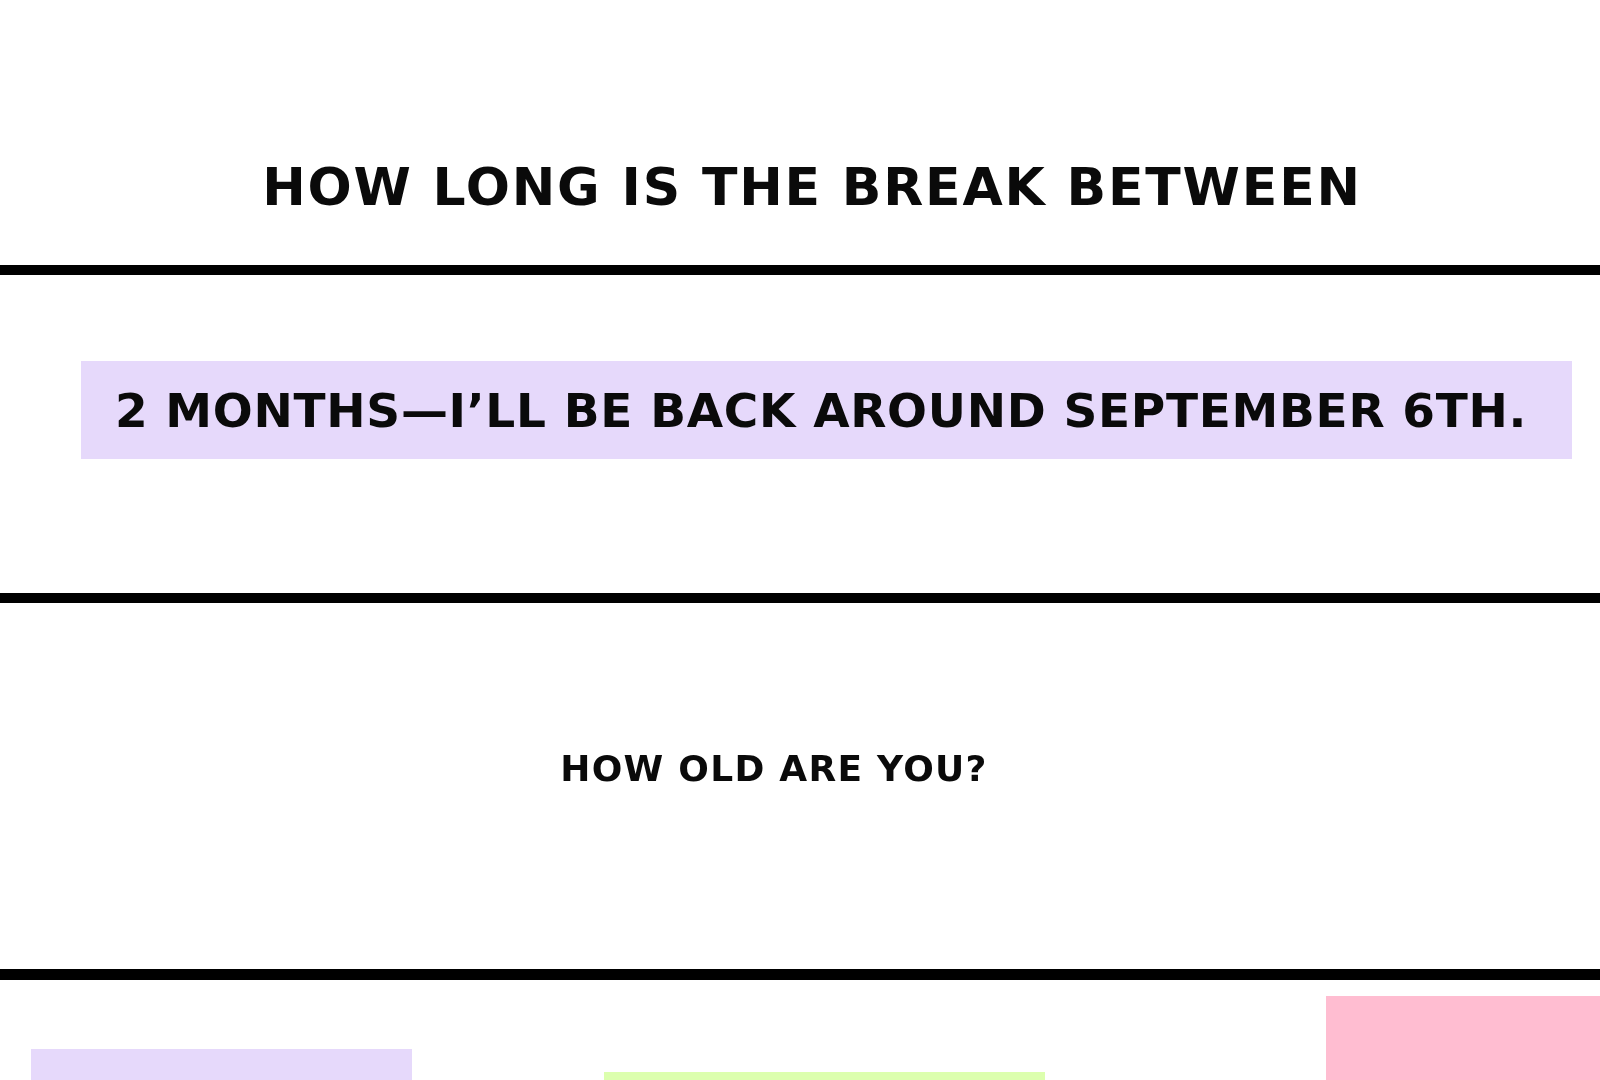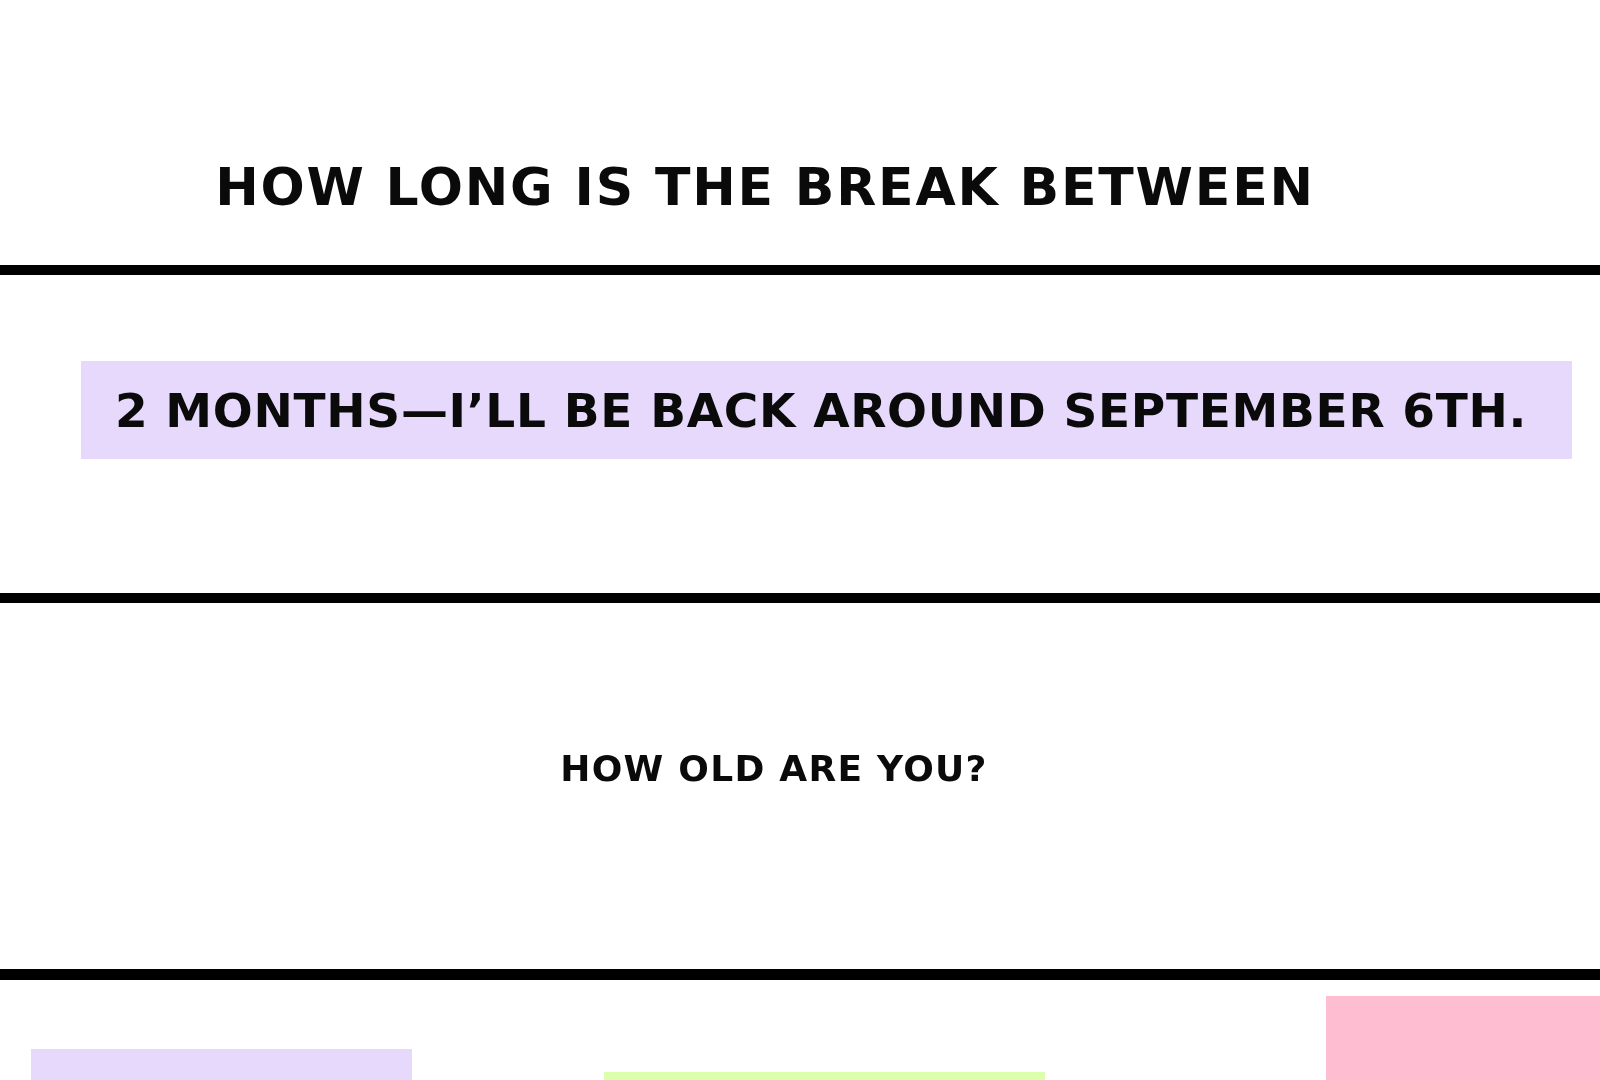--- a/index.html
+++ b/index.html
@@ -33,20 +33,21 @@
   
   .q1-title {
     position: absolute;
     left: 0;
     top: 22px;
     width: 1530px;
     text-align: center;
     font-size: 52px;
     line-height: 66px;
     letter-spacing: 0.035em;
+    padding-left: 47px;
   }
   .q1-title .line {
     display: block;
   }
 
   
   .rule {
     position: absolute;
     left: 0;
     width: 1600px;

